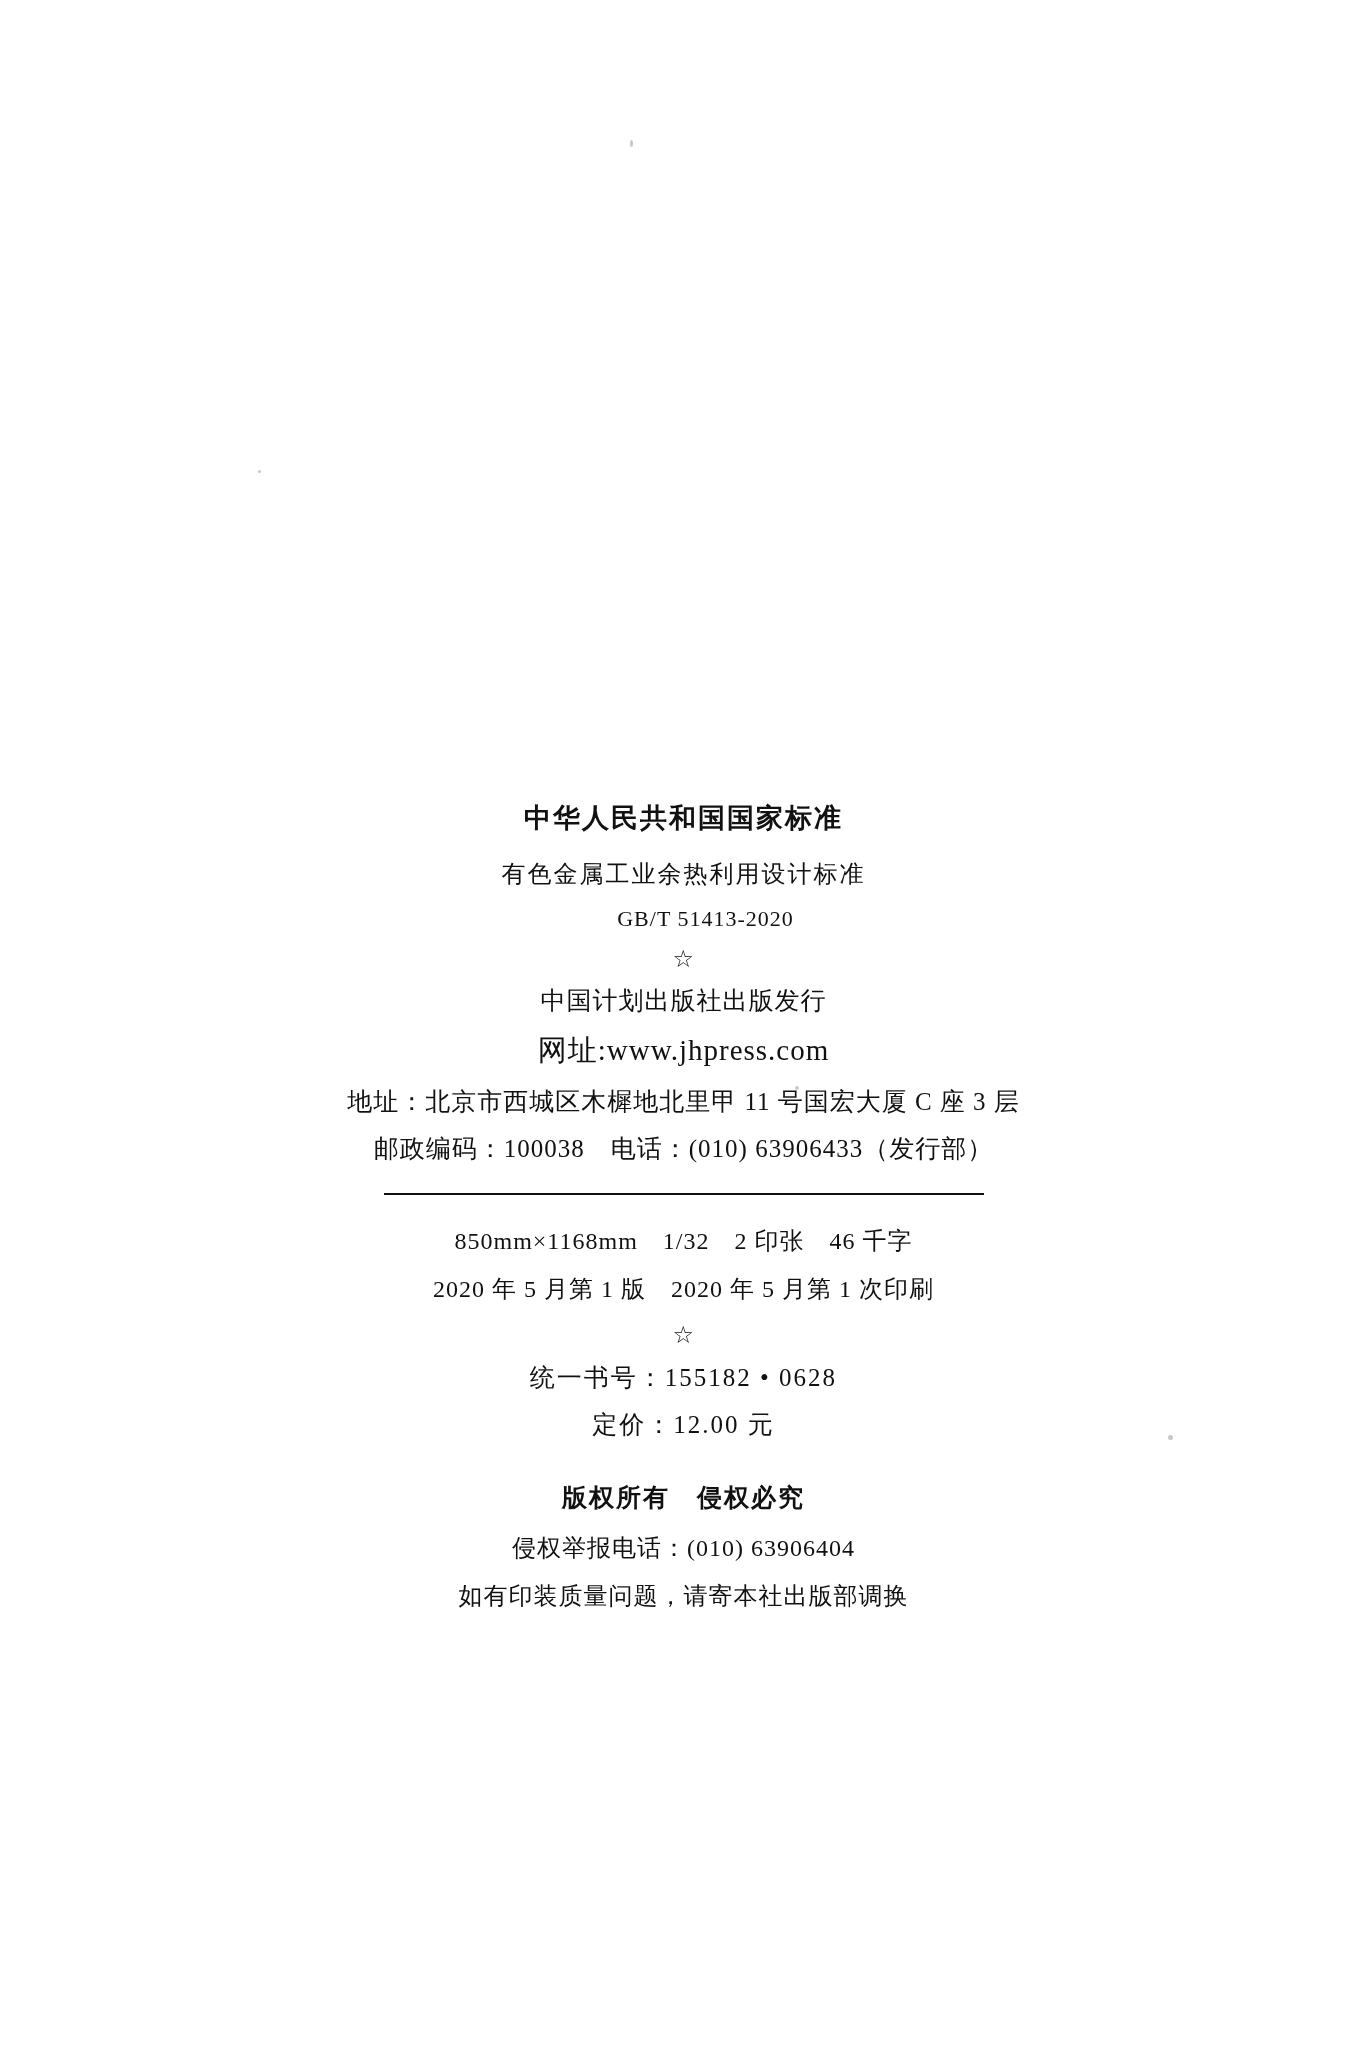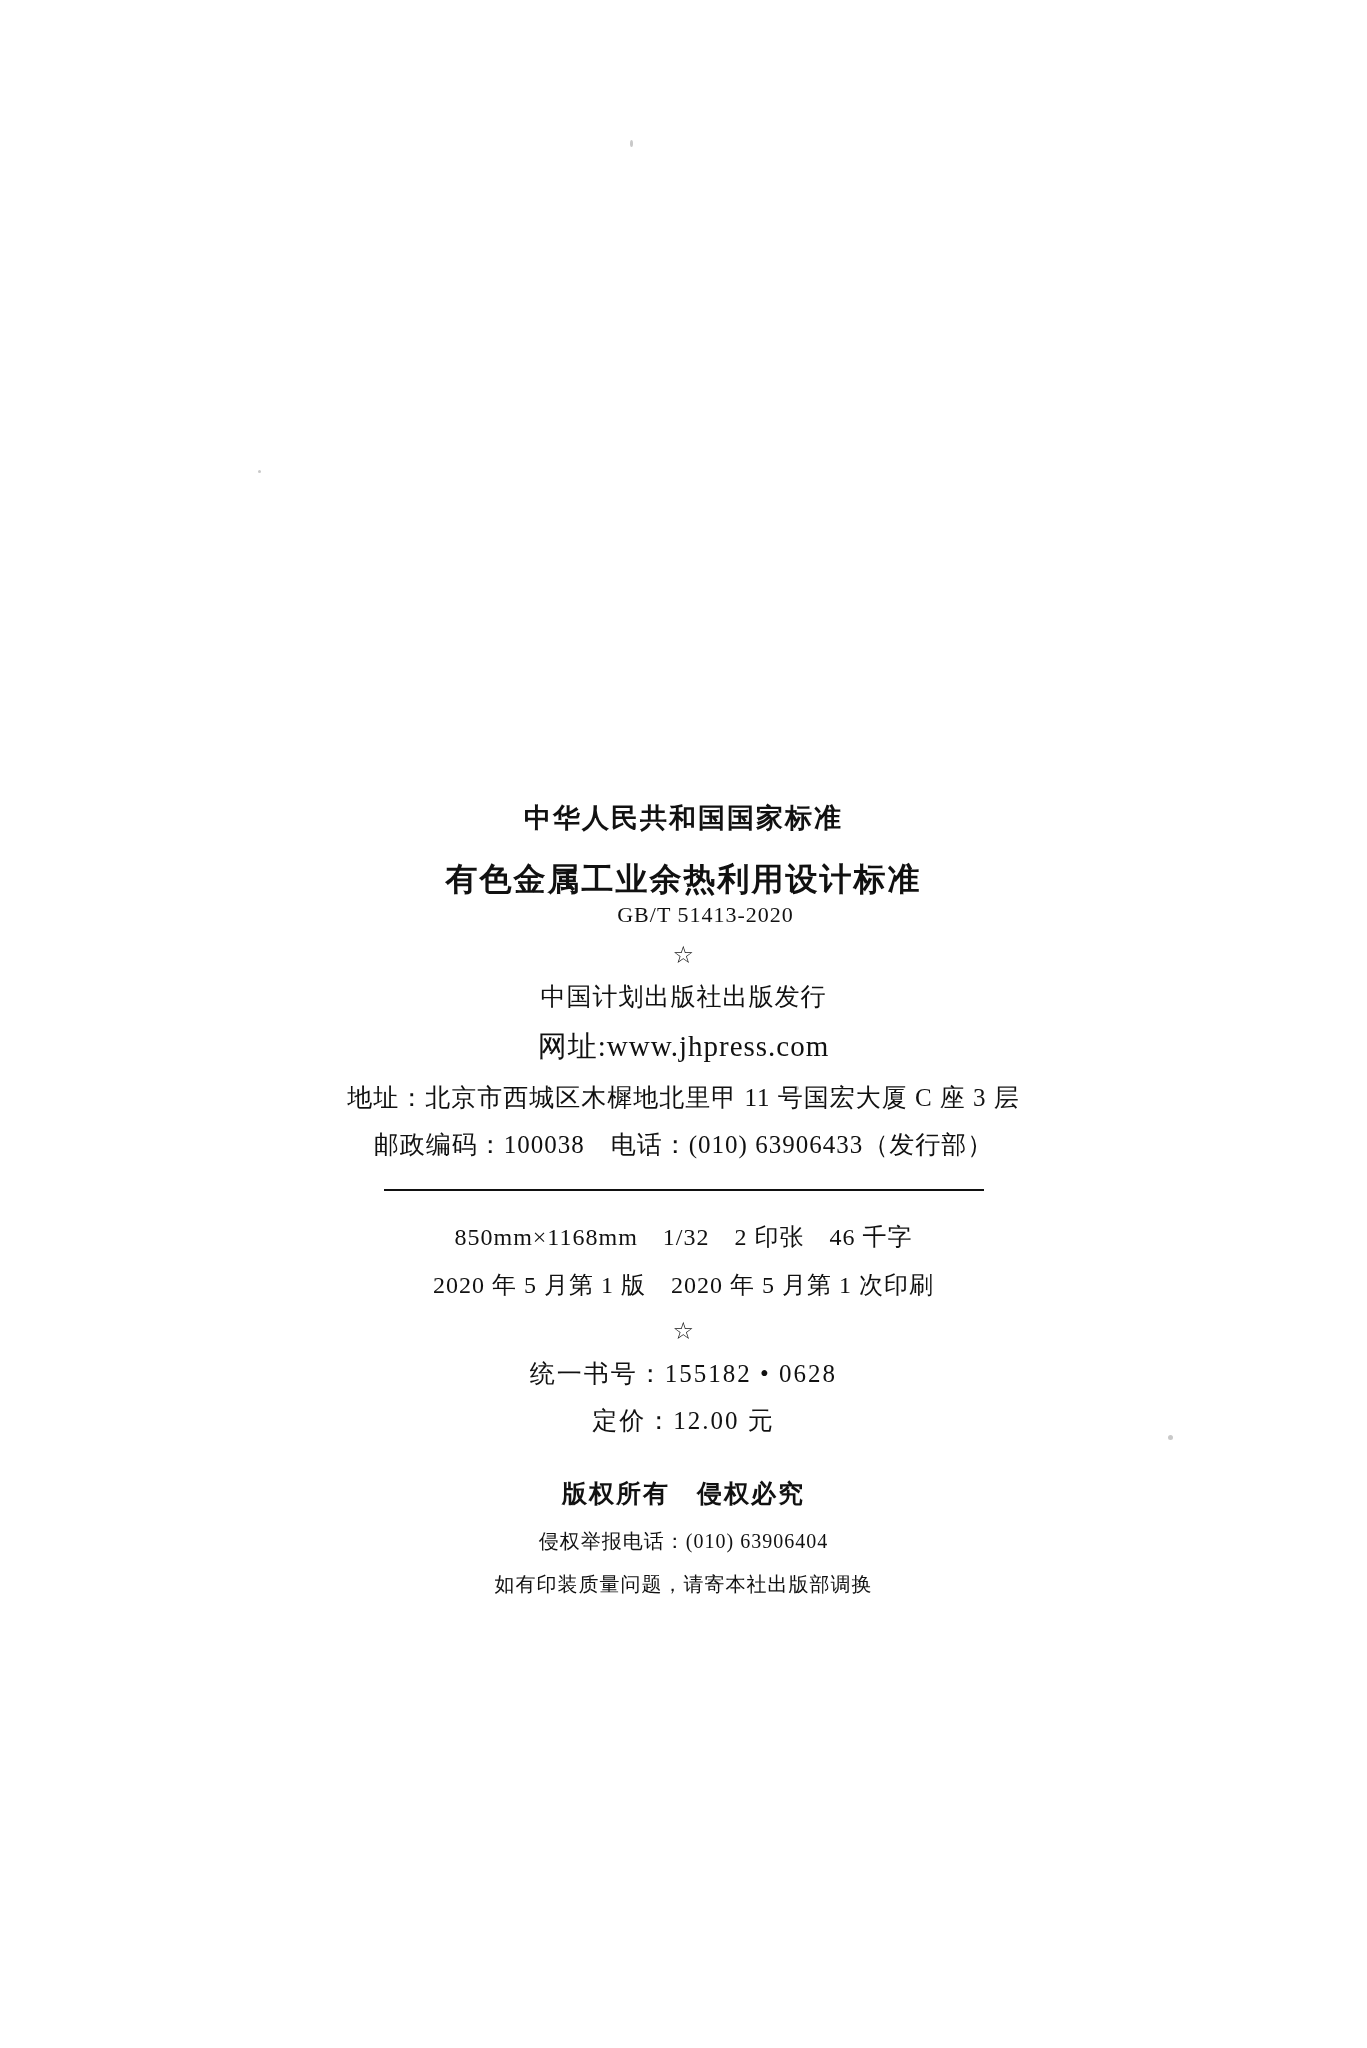--- a/index.html
+++ b/index.html
@@ -39,24 +39,24 @@
   }
 
   .title-national {
     font-size: 27px;
     font-weight: bold;
     letter-spacing: 2px;
     margin-bottom: 22px;
   }
 
   .title-main {
-    font-size: 32px;
-    font-weight: bold;
+    font-size: 24px;
+    font-weight: normal;
     letter-spacing: 2px;
-    margin-bottom: 0;
+    margin-bottom: 16px;
   }
 
   .std-code {
     font-size: 22px;
     letter-spacing: 1px;
     margin-bottom: 14px;
     padding-left: 44px;
   }
 
   .star {
@@ -111,21 +111,21 @@
   }
 
   .copyright-bold {
     font-size: 25px;
     font-weight: bold;
     letter-spacing: 2px;
     margin-bottom: 18px;
   }
 
   .note-line {
-    font-size: 20px;
+    font-size: 24px;
     letter-spacing: 1px;
     margin-bottom: 16px;
   }
 
   .speck {
     position: absolute;
     background: #c9c9c9;
     border-radius: 50%;
   }
 </style>

